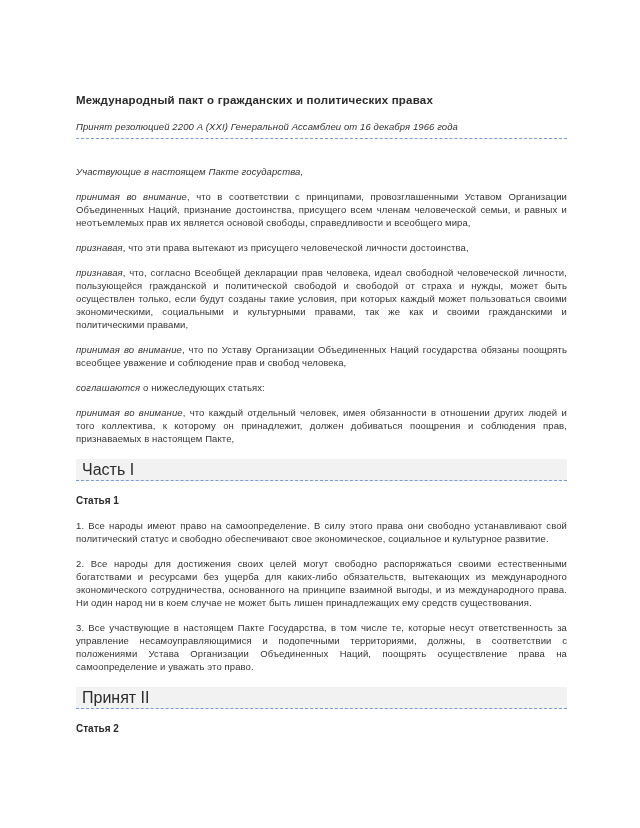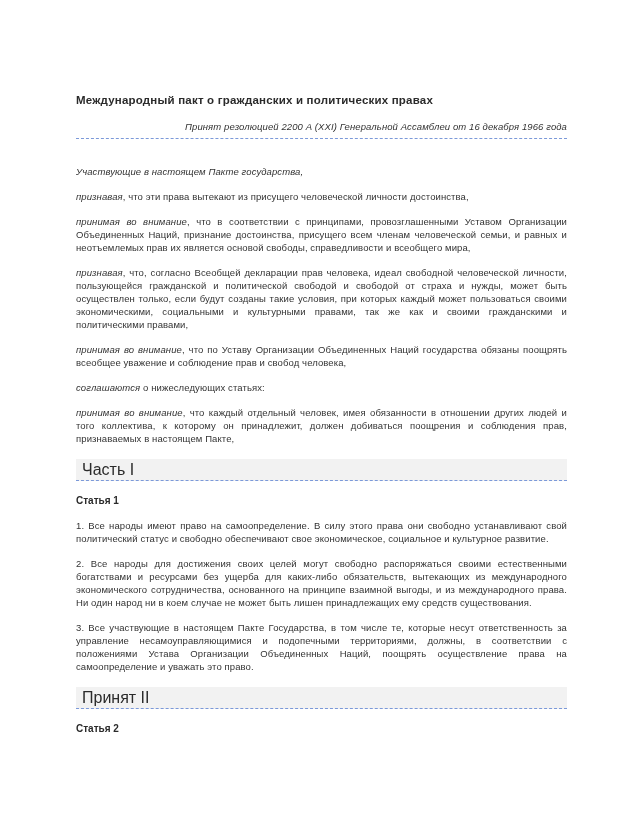--- a/index.html
+++ b/index.html
@@ -28,21 +28,20 @@
     line-height: 14px;
     margin-bottom: 13px;
     letter-spacing: 0.2px;
   }
   .doc-subtitle {
     font-size: 9.5px;
     font-style: italic;
     line-height: 13px;
     margin-bottom: 5px;
     letter-spacing: 0.1px;
-    text-align: right;
   }
   .divider {
     border-bottom: 1px dashed var(--divider);
     height: 0;
     margin-bottom: 26px;
   }
   .para {
     font-size: 9.5px;
     line-height: 13px;
     text-align: justify;
@@ -73,23 +72,23 @@
 <div class="page">
 
   <h1 class="doc-title">Международный пакт о гражданских и политических правах</h1>
 
   <p class="doc-subtitle">Принят резолюцией 2200 А (XXI) Генеральной Ассамблеи от 16 декабря 1966 года</p>
 
   <div class="divider"></div>
 
   <p class="para"><em class="lead">Участвующие в настоящем Пакте государства,</em><span></span></p>
 
+  <p class="para"><em class="lead">принимая во внимание</em><span>, что в соответствии с принципами, провозглашенными Уставом Организации Объединенных Наций, признание достоинства, присущего всем членам человеческой семьи, и равных и неотъемлемых прав их является основой свободы, справедливости и всеобщего мира,</span></p>
+
   <p class="para"><em class="lead">признавая</em><span>, что эти права вытекают из присущего человеческой личности достоинства,</span></p>
-
-  <p class="para"><em class="lead">принимая во внимание</em><span>, что в соответствии с принципами, провозглашенными Уставом Организации Объединенных Наций, признание достоинства, присущего всем членам человеческой семьи, и равных и неотъемлемых прав их является основой свободы, справедливости и всеобщего мира,</span></p>
 
   <p class="para"><em class="lead">признавая</em><span>, что, согласно Всеобщей декларации прав человека, идеал свободной человеческой личности, пользующейся гражданской и политической свободой и свободой от страха и нужды, может быть осуществлен только, если будут созданы такие условия, при которых каждый может пользоваться своими экономическими, социальными и культурными правами, так же как и своими гражданскими и политическими правами,</span></p>
 
   <p class="para"><em class="lead">принимая во внимание</em><span>, что по Уставу Организации Объединенных Наций государства обязаны поощрять всеобщее уважение и соблюдение прав и свобод человека,</span></p>
 
   <p class="para"><em class="lead">соглашаются</em><span> о нижеследующих статьях:</span></p>
 
   <p class="para"><em class="lead">принимая во внимание</em><span>, что каждый отдельный человек, имея обязанности в отношении других людей и того коллектива, к которому он принадлежит, должен добиваться поощрения и соблюдения прав, признаваемых в настоящем Пакте,</span></p>
 
   <div class="section-bar"><span>Часть I</span></div>

